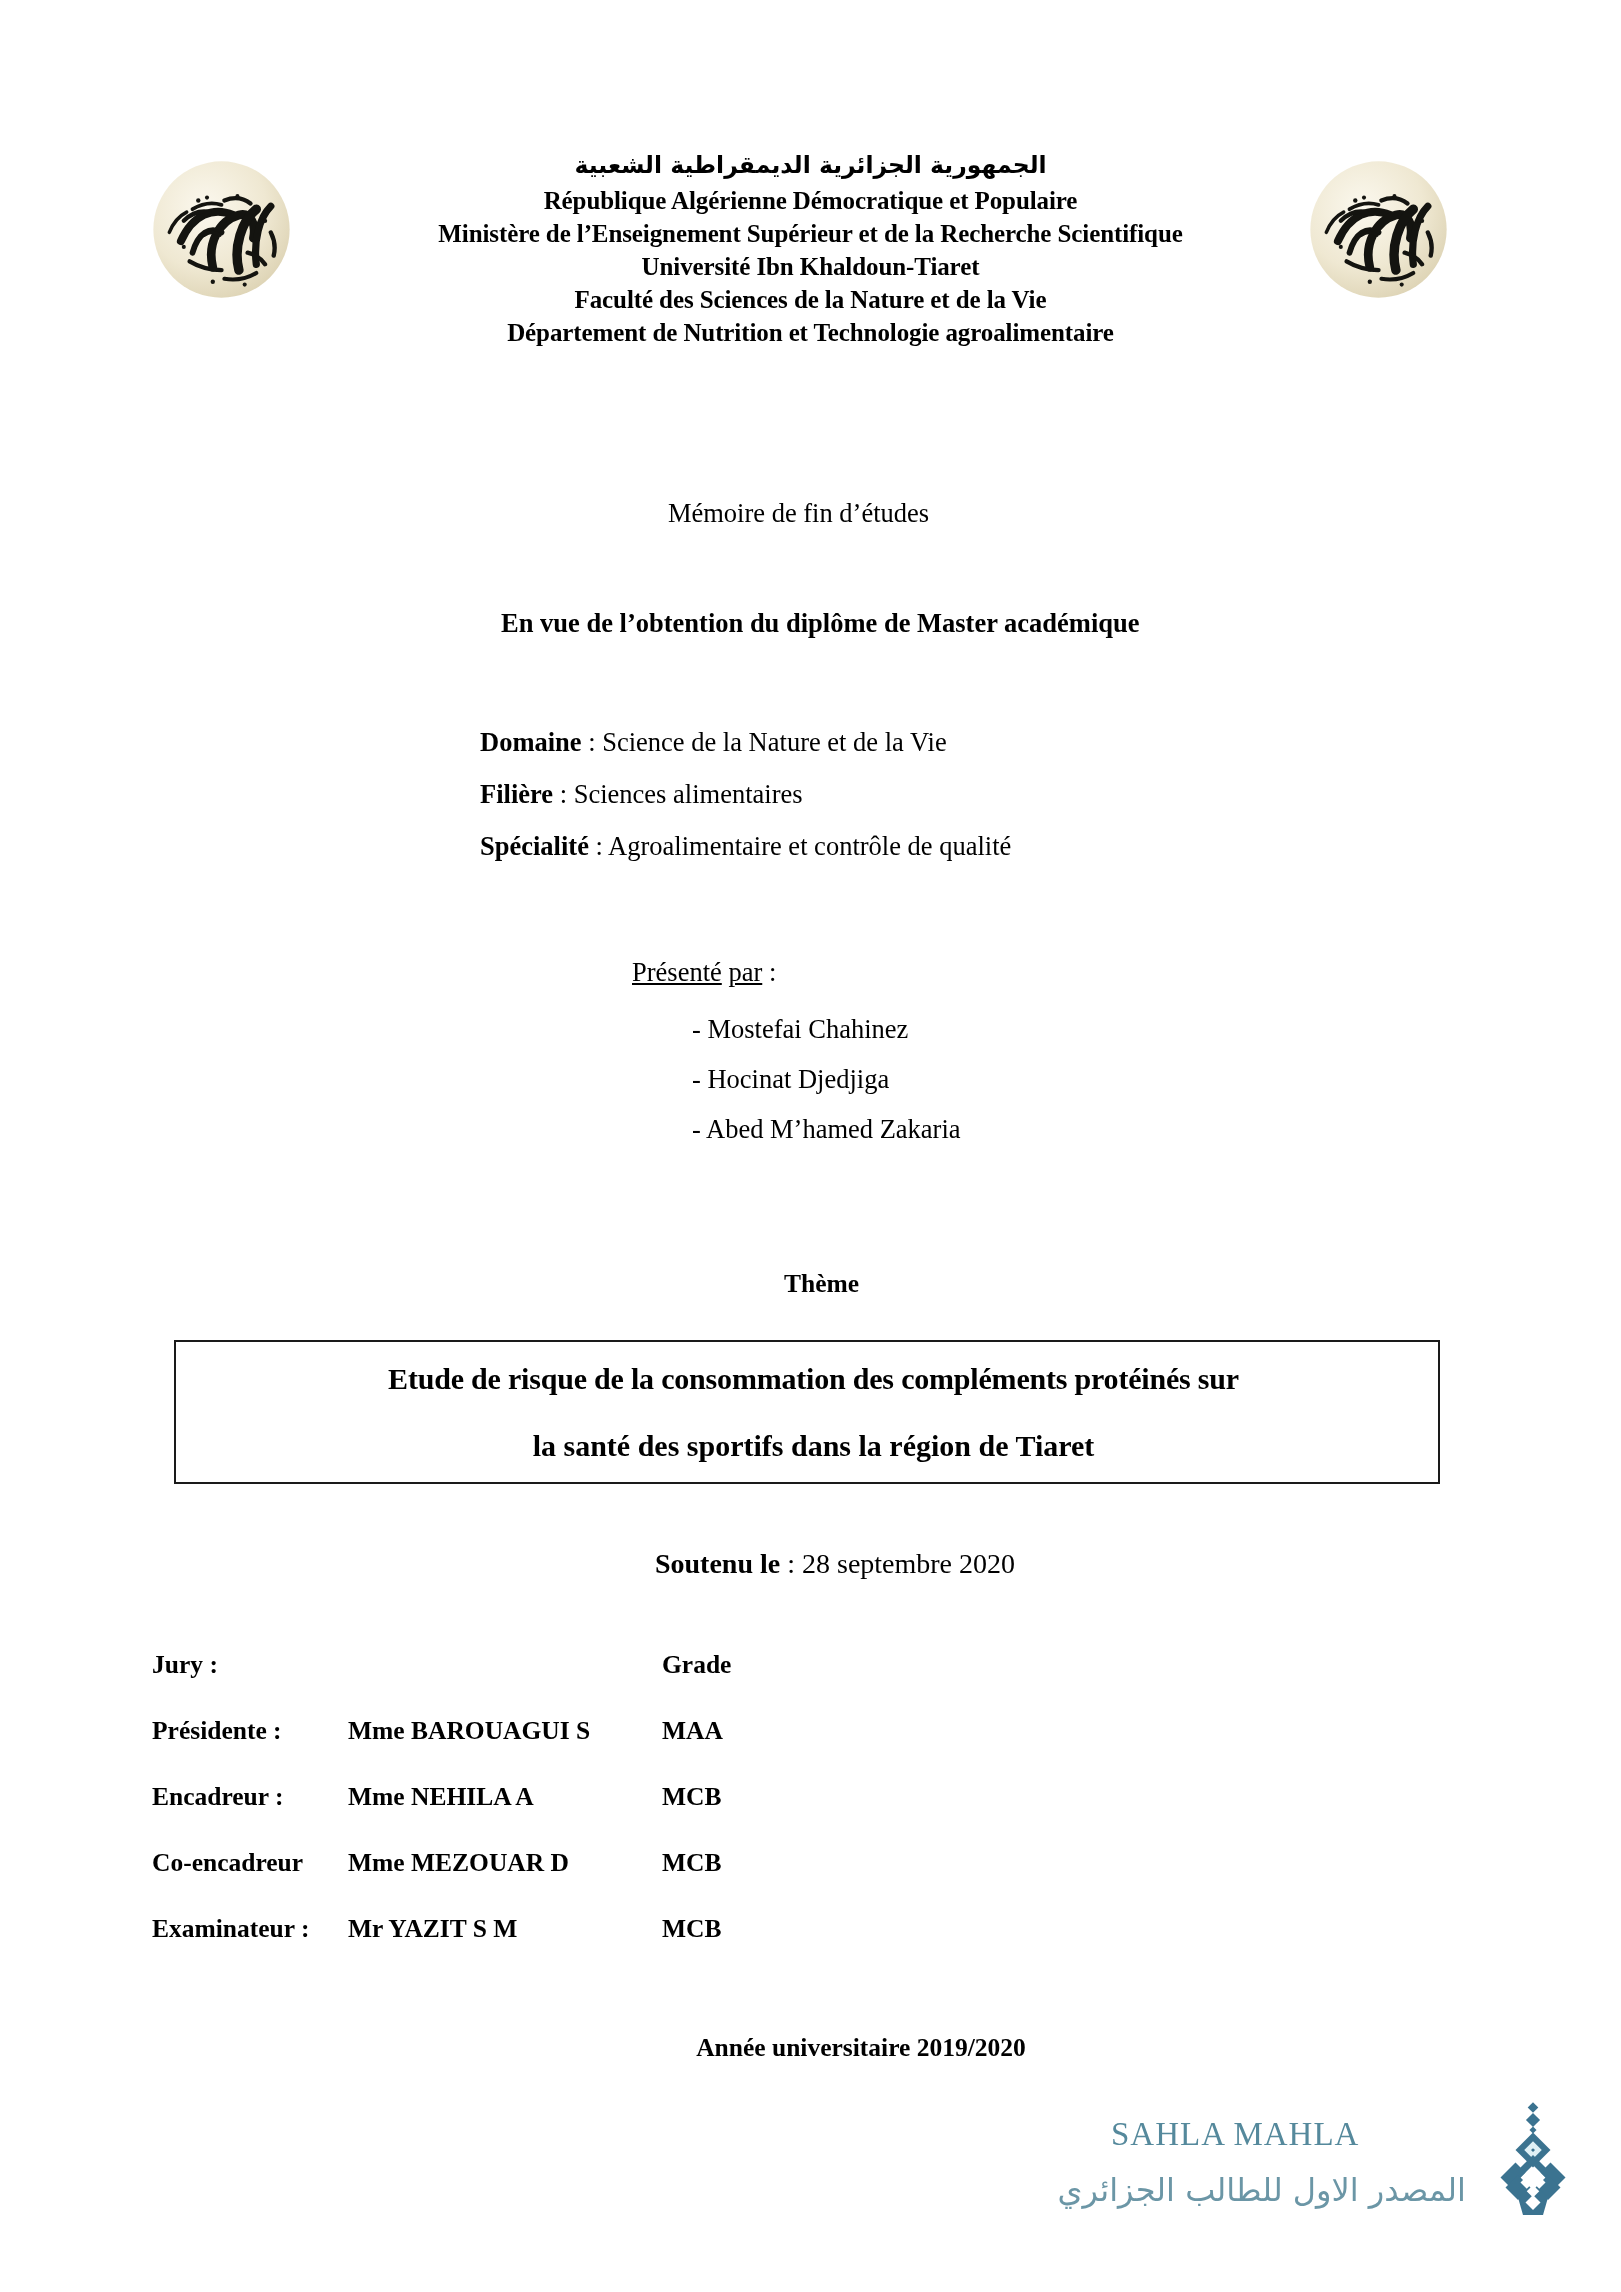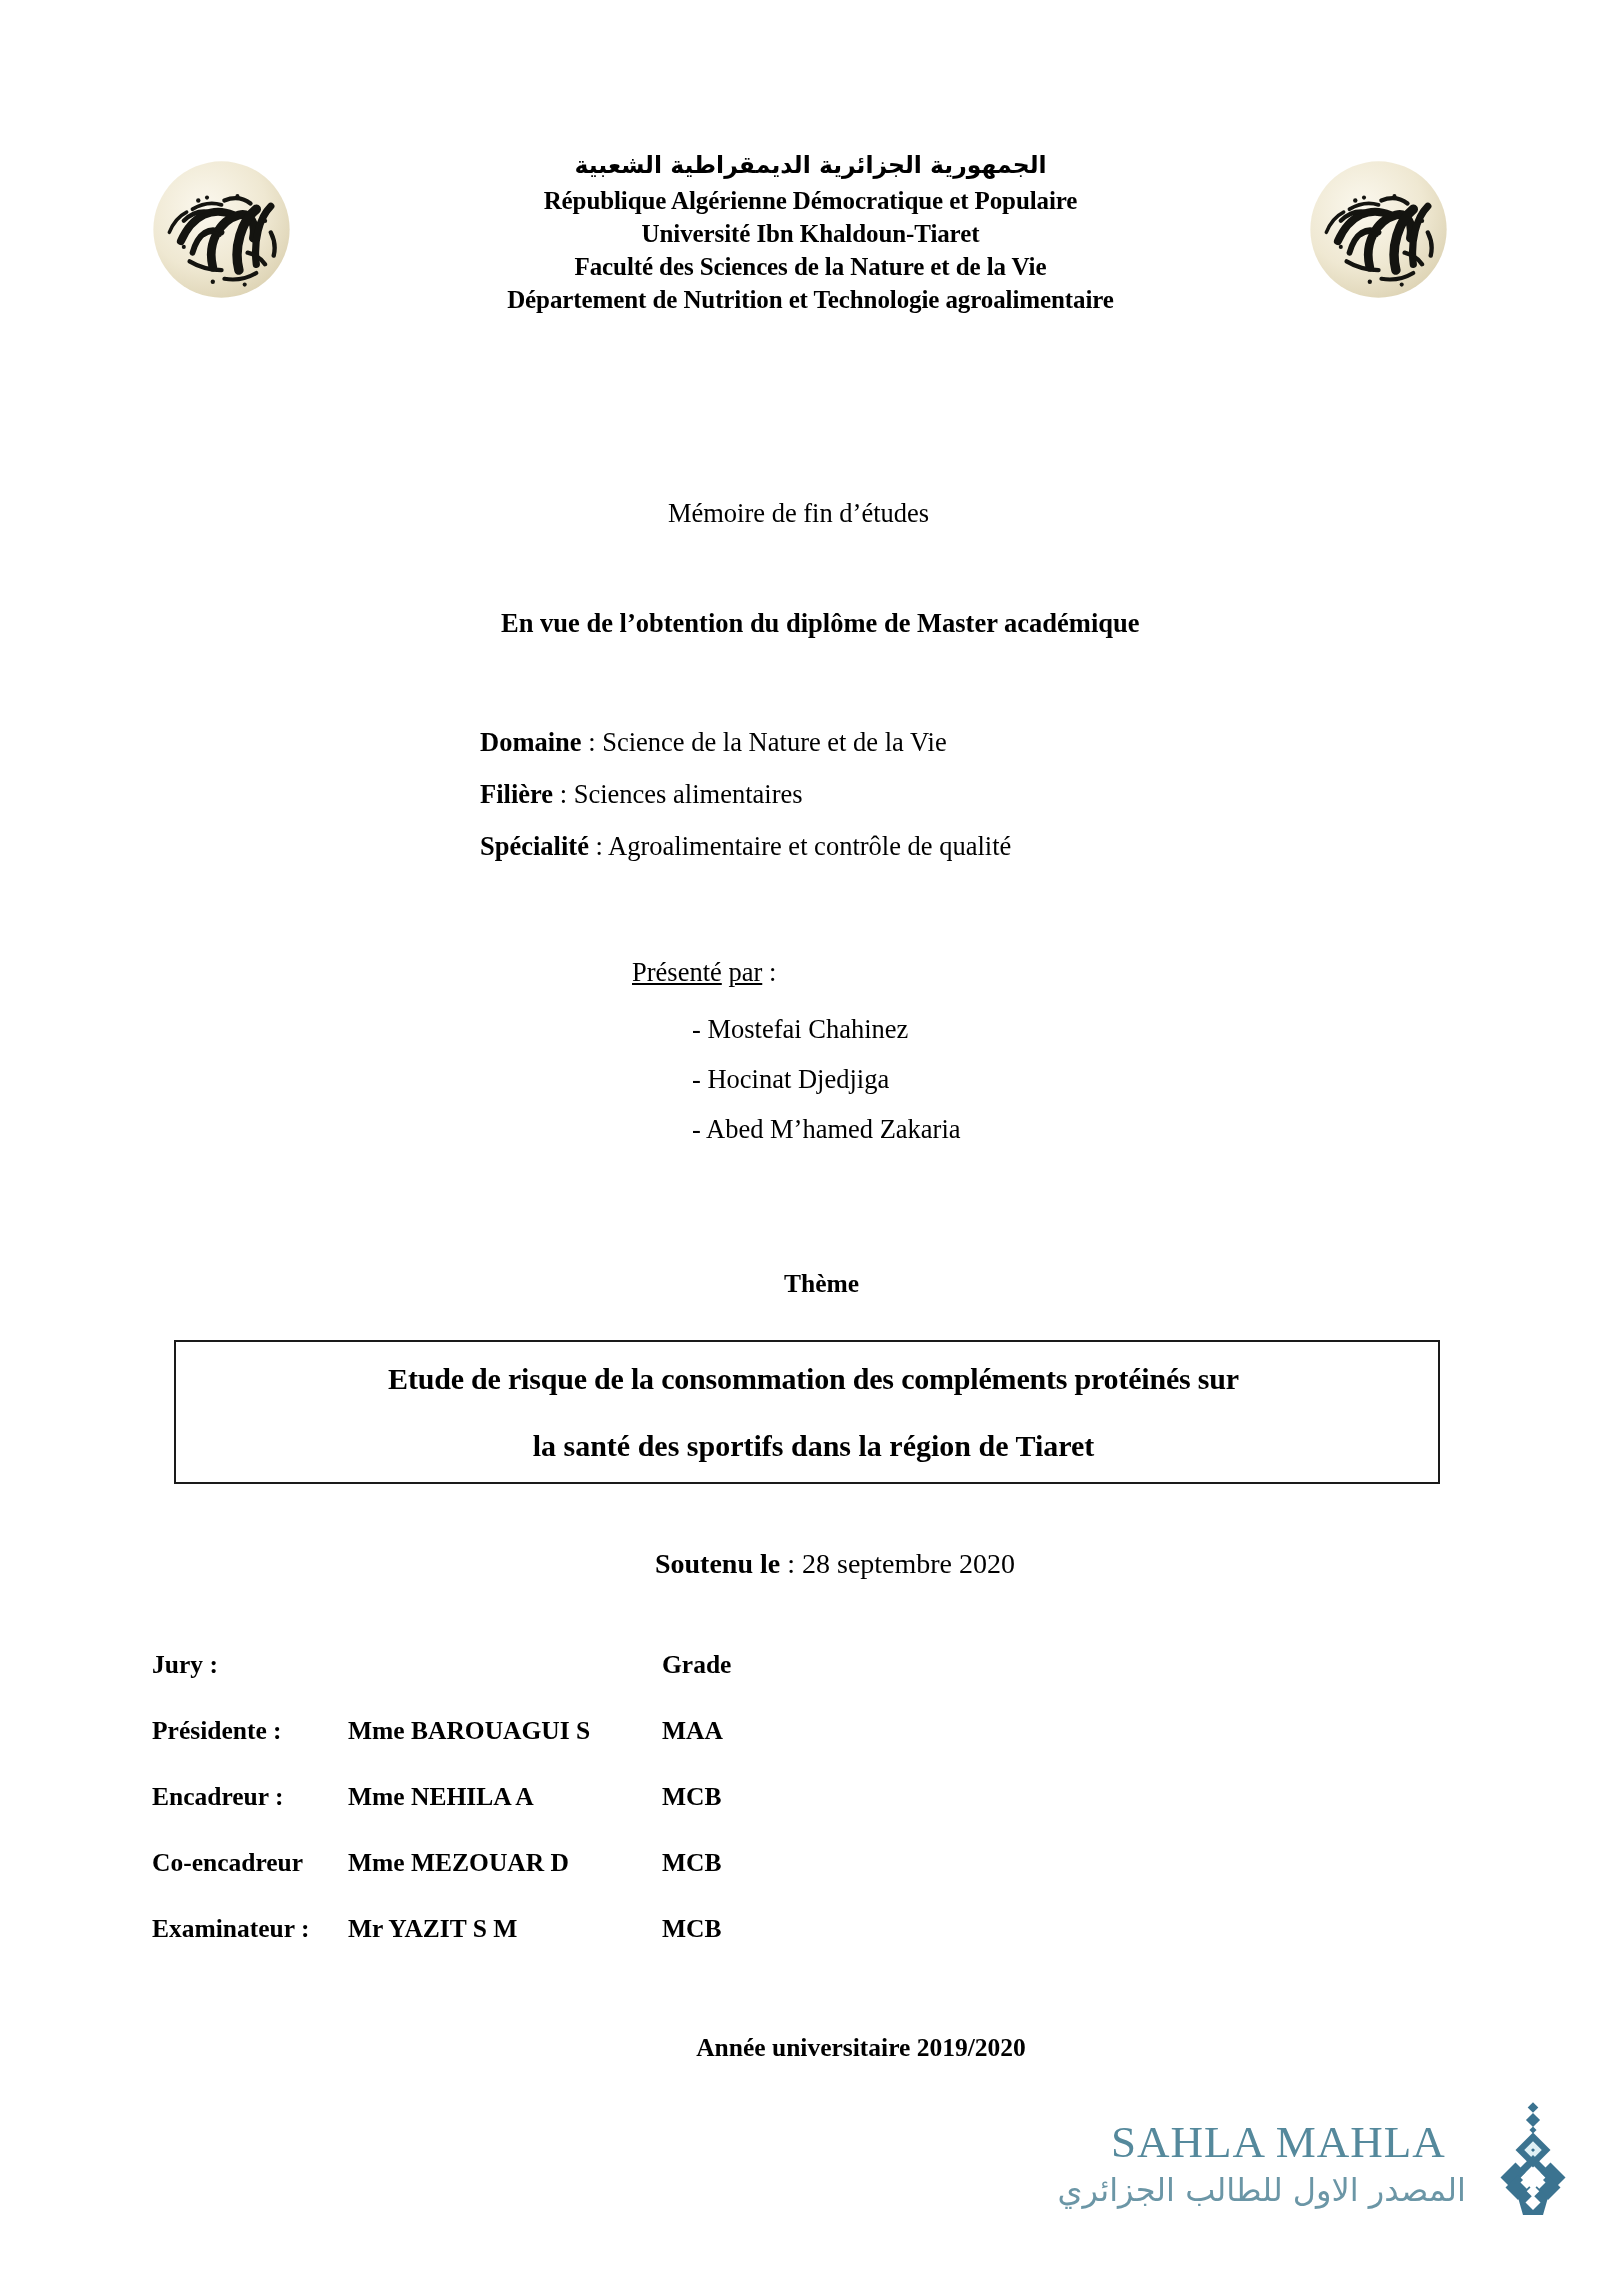--- a/index.html
+++ b/index.html
@@ -203,21 +203,21 @@
     top: 2116px;
     left: 1111px;
     width: 461px;
     height: 127px;
   }
   .wm-text {
     position: absolute;
     top: 0;
     left: 0;
     font-family: "Liberation Serif", serif;
-    font-size: 45px;
+    font-size: 33px;
     letter-spacing: 1px;
     color: #55899c;
     white-space: nowrap;
   }
   .wm-arabic {
     position: absolute;
     top: 55px;
     left: 2px;
     width: 353px;
     text-align: center;
@@ -323,20 +323,21 @@
             <circle cx="80" cy="44" r="1.5"></circle>
           <circle cx="44" cy="86" r="1.5"></circle>
             <circle cx="66" cy="88" r="1.4"></circle>
         </g>
       </svg>
     </div>
 
     <div class="header-lines">
       <div class="hline arabic">الجمهورية الجزائرية الديمقراطية الشعبية</div>
       <div class="hline">République Algérienne Démocratique et Populaire</div>
+      <div class="hline">Ministère de l’Enseignement Supérieur et de la Recherche Scientifique</div>
       <div class="hline">Université Ibn Khaldoun-Tiaret</div>
       <div class="hline">Faculté des Sciences de la Nature et de la Vie</div>
       <div class="hline">Département de Nutrition et Technologie agroalimentaire</div>
     </div>
   </div>
 
   <div class="abs memoire">Mémoire de fin d’études</div>
 
   <div class="abs envue">En vue de l’obtention du diplôme de Master académique</div>
 

